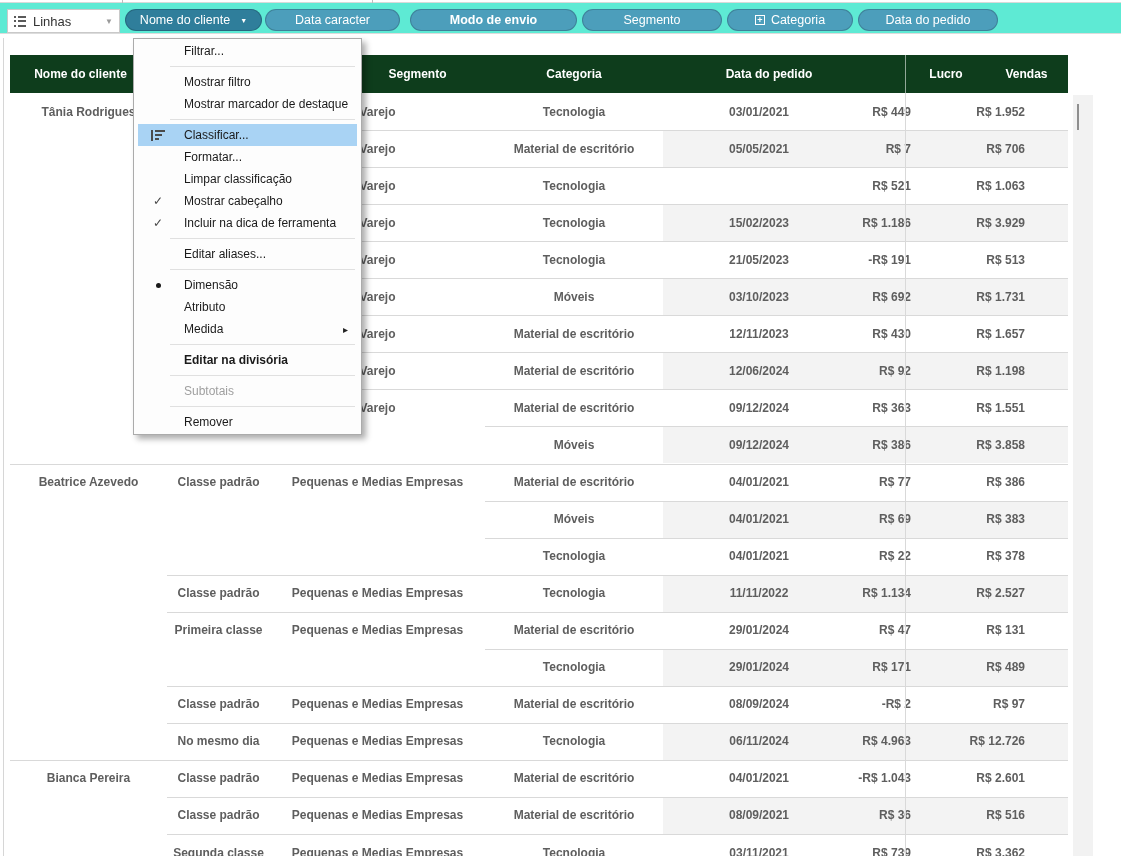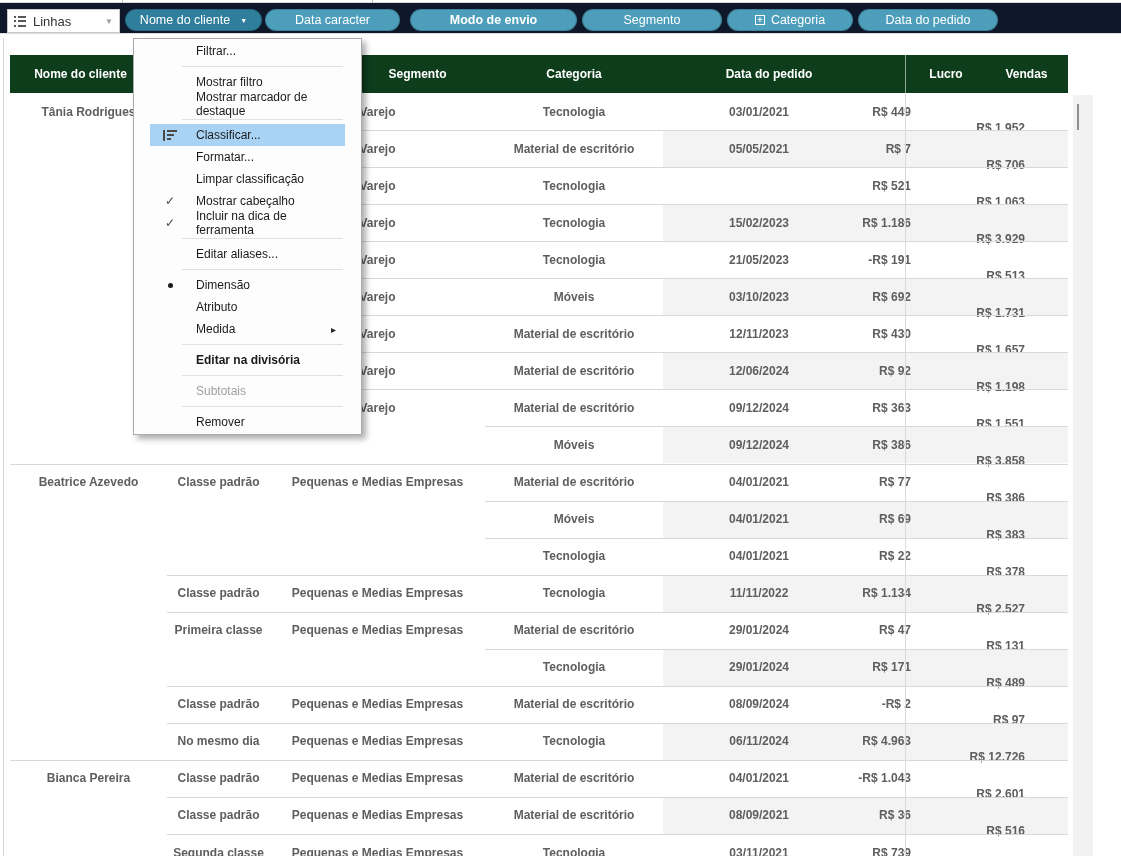--- a/index.html
+++ b/index.html
@@ -7,21 +7,21 @@
   #stage {
     position:relative; width:1121px; height:856px; overflow:hidden;
     background:#ffffff;
     font-family:"Liberation Sans", sans-serif;
     -webkit-font-smoothing:antialiased;
   }
   
   .top-strip-line { position:absolute; left:0; top:2px; width:1121px; height:1px; background:#d9d9d9; }
   .top-tick { position:absolute; top:0; width:1px; height:3px; background:#bdbdbd; }
   
-  #topbar { position:absolute; left:0; top:3px; width:1121px; height:31px; background:#0f172a; }
+  #topbar { position:absolute; left:0; top:3px; width:1121px; height:31px; background:#5eead4; }
   #topbar-border { position:absolute; left:0; top:33px; width:1121px; height:1px; background:#dcdcdc; }
   #shelf-btn {
     position:absolute; left:7px; top:6px; width:113px; height:24px;
     border:1px solid #c9c9c9; background:#ffffff;
     display:flex; align-items:center; padding:0 6px; cursor:default;
   }
   .rows-icon { width:12px; height:11px; display:flex; flex-direction:column; justify-content:space-between; }
   .rows-icon i { display:flex; height:2px; }
   .rows-icon i b { width:2px; height:2px; background:#5a5a5a; margin-right:2px; }
   .rows-icon i s { flex:1; height:2px; background:#5a5a5a; }
@@ -52,31 +52,31 @@
   .trow { position:absolute; left:10px; width:1058px; height:37.05px; }
   .band { position:absolute; left:653px; top:0; width:405px; height:100%; background:var(--band); }
   .cell { position:absolute; top:0; height:100%; display:flex; align-items:center; justify-content:center;
           font-size:12px; font-weight:600; color:var(--txt); white-space:nowrap; }
   .cell.name   { left:0;   width:157px; }
   .cell.ship   { left:157px; width:103px; }
   .cell.seg    { left:260px; width:215px; }
   .cell.cat    { left:475px; width:178px; }
   .cell.date   { left:653px; width:242px; padding-right:50px; }
   .cell.lucro  { left:851px; width:78px;  justify-content:flex-end; padding-right:28px; }
-  .cell.vendas { left:975px; width:83px;  justify-content:flex-end; padding-right:43px;margin-top:16px; }
+  .cell.vendas { left:975px; width:83px;  justify-content:flex-end; padding-right:43px; }
   .row-line { position:absolute; height:1px; background:var(--line); }
   
   #vscroll-track { position:absolute; left:1073px; top:95px; width:20px; height:761px; background:#f2f2f2; }
   #vscroll-thumb { position:absolute; left:1077px; top:104px; width:2px; height:26px; background:#8f8f8f; }
   
   #ctx-menu {
     position:absolute; left:133px; top:38px; width:229px; z-index:50;
     background:#fdfdfd; border:1px solid #ababab;
     box-shadow:4px 4px 6px rgba(0,0,0,0.32);
-    padding:1px 16px;
+    padding:1px 4px;
   }
   .menu-item { position:relative; height:22px; display:flex; align-items:center;
                padding-left:46px; font-size:12px; color:#1a1a1a; cursor:default; }
   .menu-item.hl { background:var(--hl); }
   .menu-item.bold { font-weight:700;text-align:right; }
   .menu-item.disabled { color:#9f9f9f; }
   .menu-sep { height:9px; display:flex; align-items:center; }
   .menu-sep i { display:block; height:1px; background:#e0e0e0; margin-left:32px; flex:1; margin-right:2px; }
   .gutter { position:absolute; left:8px; top:0; width:24px; height:22px;
             display:flex; align-items:center; justify-content:center; }

